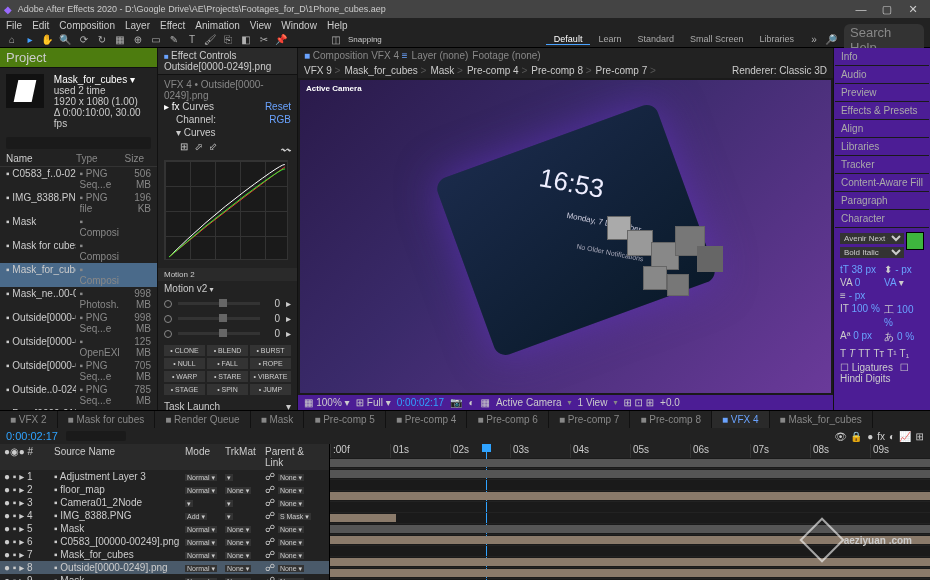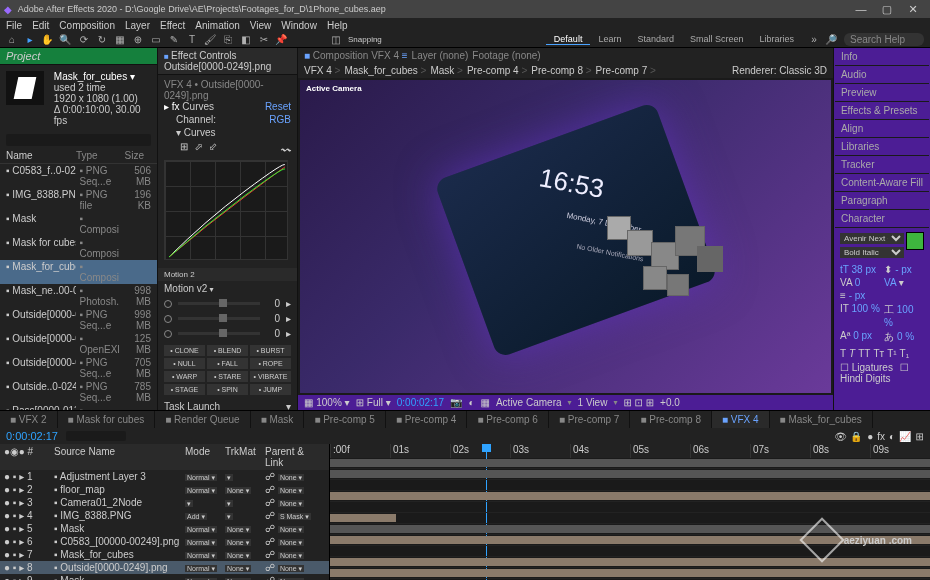--- a/index.html
+++ b/index.html
@@ -13,28 +13,28 @@
 
 .menubar { height: 14px; background: #222; display: flex; align-items: center; padding: 0 6px; gap: 10px; font-size: 9px; }
 
 
 .toolbar { height: 16px; background: #222; border-bottom: 1px solid #000; display: flex; align-items: center; padding: 0 6px; gap: 6px; }
 .tool-ico { width: 12px; height: 12px; display: inline-flex; align-items: center; justify-content: center; font-size: 10px; color: #b0b0b0; }
 .tool-ico.active { color: #43a0ff; }
 .toolbar .spacer { flex: 1; }
 .ws-tab { padding: 0 8px; font-size: 9px; color: #aaa; }
 .ws-tab.active { color: #fff; border-bottom: 1px solid #4aa3ff; }
-.search { background: #333; border-radius: 6px; padding: 1px 6px; font-size: 10px; color: #888; width: 80px; }
+.search { background: #333; border-radius: 6px; padding: 1px 6px; font-size: 13px; color: #888; width: 80px; }
 
 
 .main { display: flex; height: 362px; background: #1b1b1b; }
 
 
 .project { width: 158px; background: #222; border-right: 1px solid #111; display: flex; flex-direction: column; }
-.panel-tab { background: #15803d; padding: 2px 6px; font-size: 11px; border-bottom: 1px solid #111; font-style: italic; }
+.panel-tab { background: #4d7c0f; padding: 2px 6px; font-size: 13px; border-bottom: 1px solid #111; }
 .proj-head { display: flex; padding: 6px; gap: 10px; }
 .proj-thumb { width: 40px; height: 34px; background: #111; position: relative; }
 .proj-thumb::after { content: ""; position: absolute; inset: 6px 10px; background: #fff; transform: skew(-12deg); }
 .proj-meta { font-size: 8px; color: #aaa; line-height: 11px; }
 .proj-search { margin: 2px 6px; background: #1a1a1a; height: 12px; border-radius: 2px; }
 .proj-header { display: flex; font-size: 8px; color: #888; padding: 2px 6px; border-bottom: 1px solid #333; }
 .proj-list { flex: 1; overflow: hidden; font-size: 8px; }
 .proj-row { display: flex; padding: 1px 6px; gap: 4px; }
 .proj-row.sel { background: #4a6a8a; }
 .pc1 { width: 70px; overflow: hidden; white-space: nowrap; }
@@ -317,21 +317,21 @@
       </div>
   </div>
 
   <div class="viewer">
     <div class="viewer-tabs">
       <span class="on">■ <span>Composition VFX 4</span> ≡</span>
       <span>Layer (none)</span>
       <span>Footage (none)</span>
     </div>
     <div class="crumbs" id="crumbs">
-      <span>VFX 4</span>
+      <span>VFX 9</span>
         <span>Mask_for_cubes</span>
         <span>Mask</span>
         <span>Pre-comp 4</span>
         <span>Pre-comp 8</span>
         <span>Pre-comp 7</span>
         <div class="render-info">
           <span>Renderer: Classic 3D</span>
         </div>
     </div>
     <div class="canvas">

